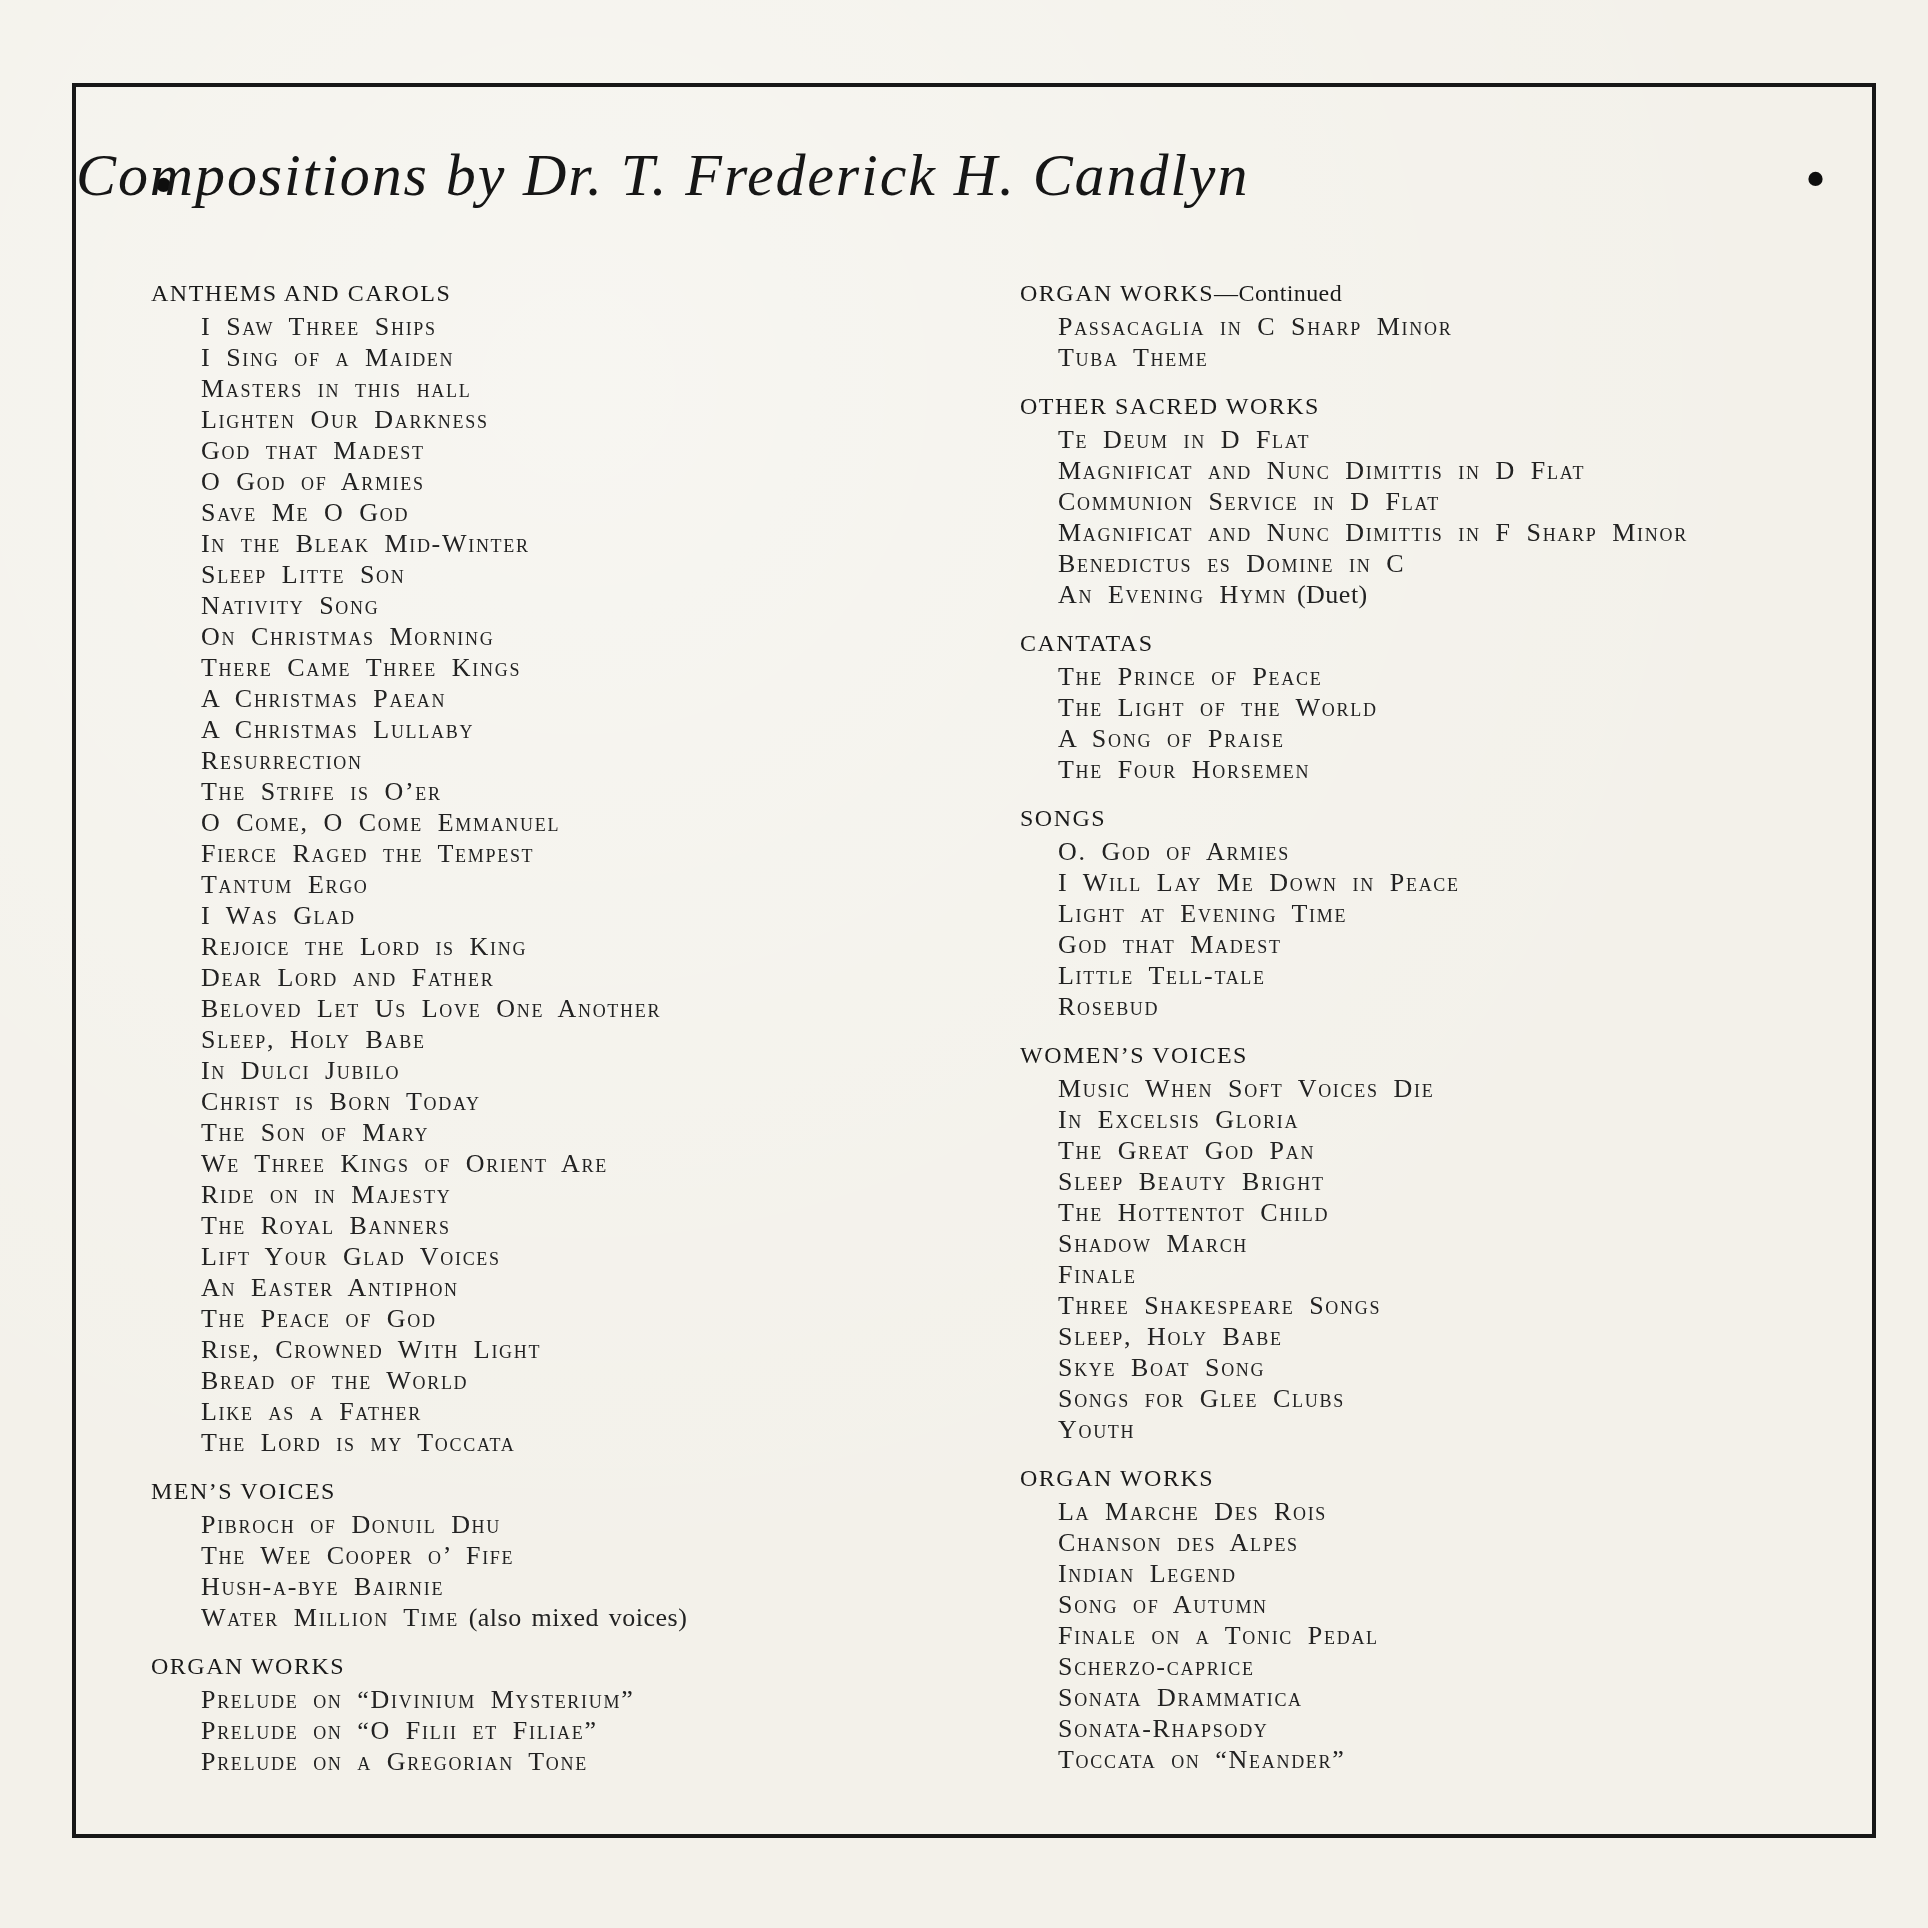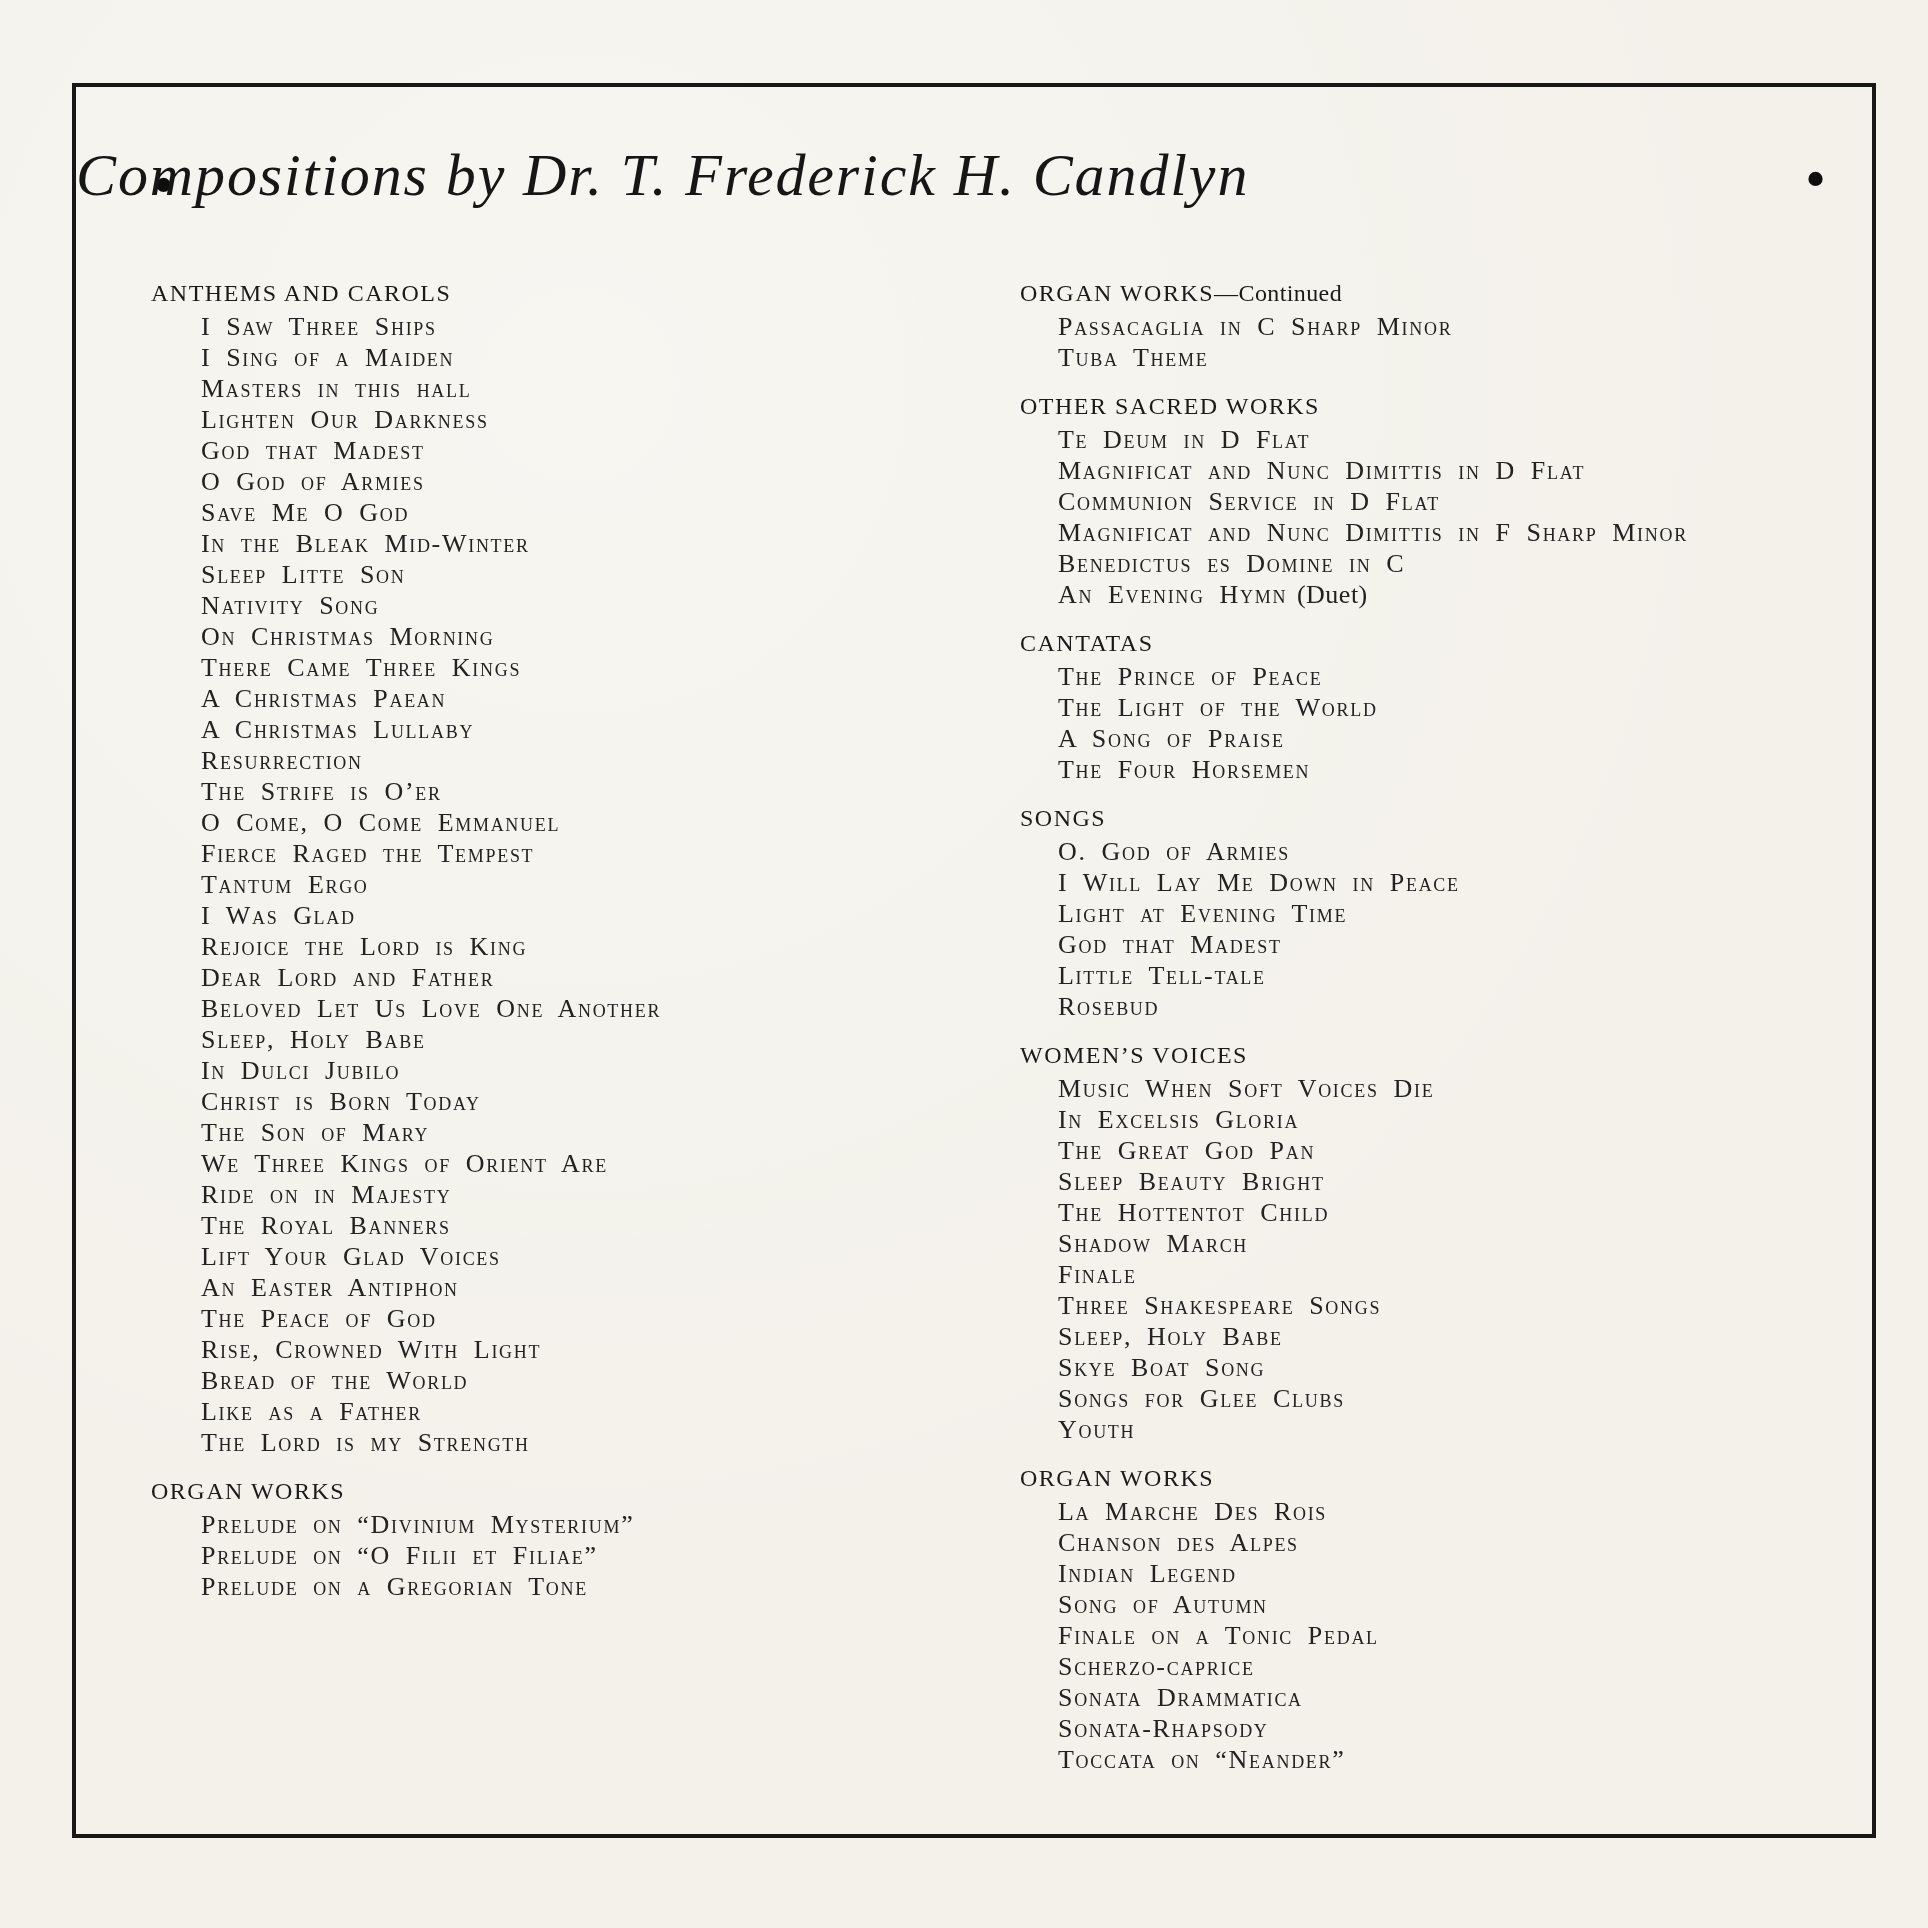--- a/index.html
+++ b/index.html
@@ -131,21 +131,28 @@
           <div class="item">The Son of Mary</div>
           <div class="item">We Three Kings of Orient Are</div>
           <div class="item">Ride on in Majesty</div>
           <div class="item">The Royal Banners</div>
           <div class="item">Lift Your Glad Voices</div>
           <div class="item">An Easter Antiphon</div>
           <div class="item">The Peace of God</div>
           <div class="item">Rise, Crowned With Light</div>
           <div class="item">Bread of the World</div>
           <div class="item">Like as a Father</div>
-          <div class="item">The Lord is my Strength</div>
+          <div class="item">The Lord is my Toccata</div>
+        </section>
+        <section class="section">
+          <div class="section-heading">MEN’S VOICES</div>
+          <div class="item">Pibroch of Donuil Dhu</div>
+          <div class="item">The Wee Cooper o’ Fife</div>
+          <div class="item">Hush-a-bye Bairnie</div>
+          <div class="item">Water Million Time<span class="note">&nbsp;(also mixed voices)</span></div>
         </section>
         <section class="section">
           <div class="section-heading">ORGAN WORKS</div>
           <div class="item">Prelude on “Divinium Mysterium”</div>
           <div class="item">Prelude on “O Filii et Filiae”</div>
           <div class="item">Prelude on a Gregorian Tone</div>
         </section>
       </div>
     <div class="col col-right" id="col-right">
         <section class="section">

